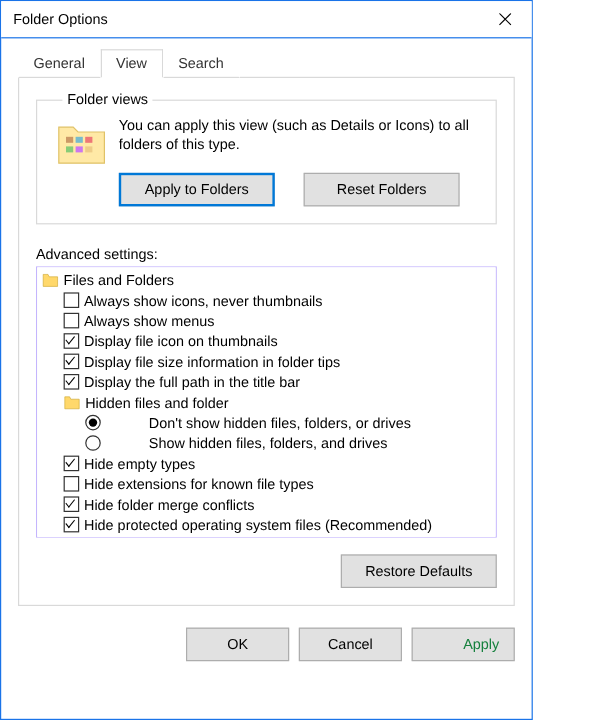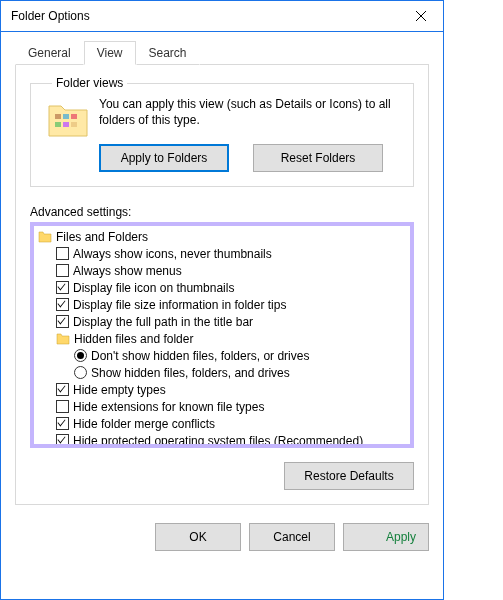--- a/index.html
+++ b/index.html
@@ -107,36 +107,36 @@
     cursor: pointer;
     padding: 0 12px;
     font-family: inherit;
   }
   .btn:focus, .btn.default {
     border: 2px solid #0078d7;
     padding: 0 11px;
   }
   .adv-label { margin-top: 18px; margin-bottom: 3px; display: block; }
   .treeview {
-    border: 4px solid #c4b5fd;
+    border: 1px solid #c4b5fd;
     height: 226px;
     overflow-y: scroll;
     background: #fff;
     padding: 2px 0;
   }
   .tree-item {
     display: flex;
     align-items: center;
     height: 17px;
     padding-left: 4px;
     font-size: 12px;
     white-space: nowrap;
   }
   .indent-1 { padding-left: 22px; }
-  .indent-2 { padding-left: 40px; }
+  .indent-2 { padding-left: 40px; gap: 36px; }
   .folder-mini {
     width: 14px; height: 12px;
     margin-right: 4px;
     flex-shrink: 0;
   }
   .chk {
     width: 13px; height: 13px;
     border: 1px solid #333;
     margin-right: 4px;
     flex-shrink: 0;

